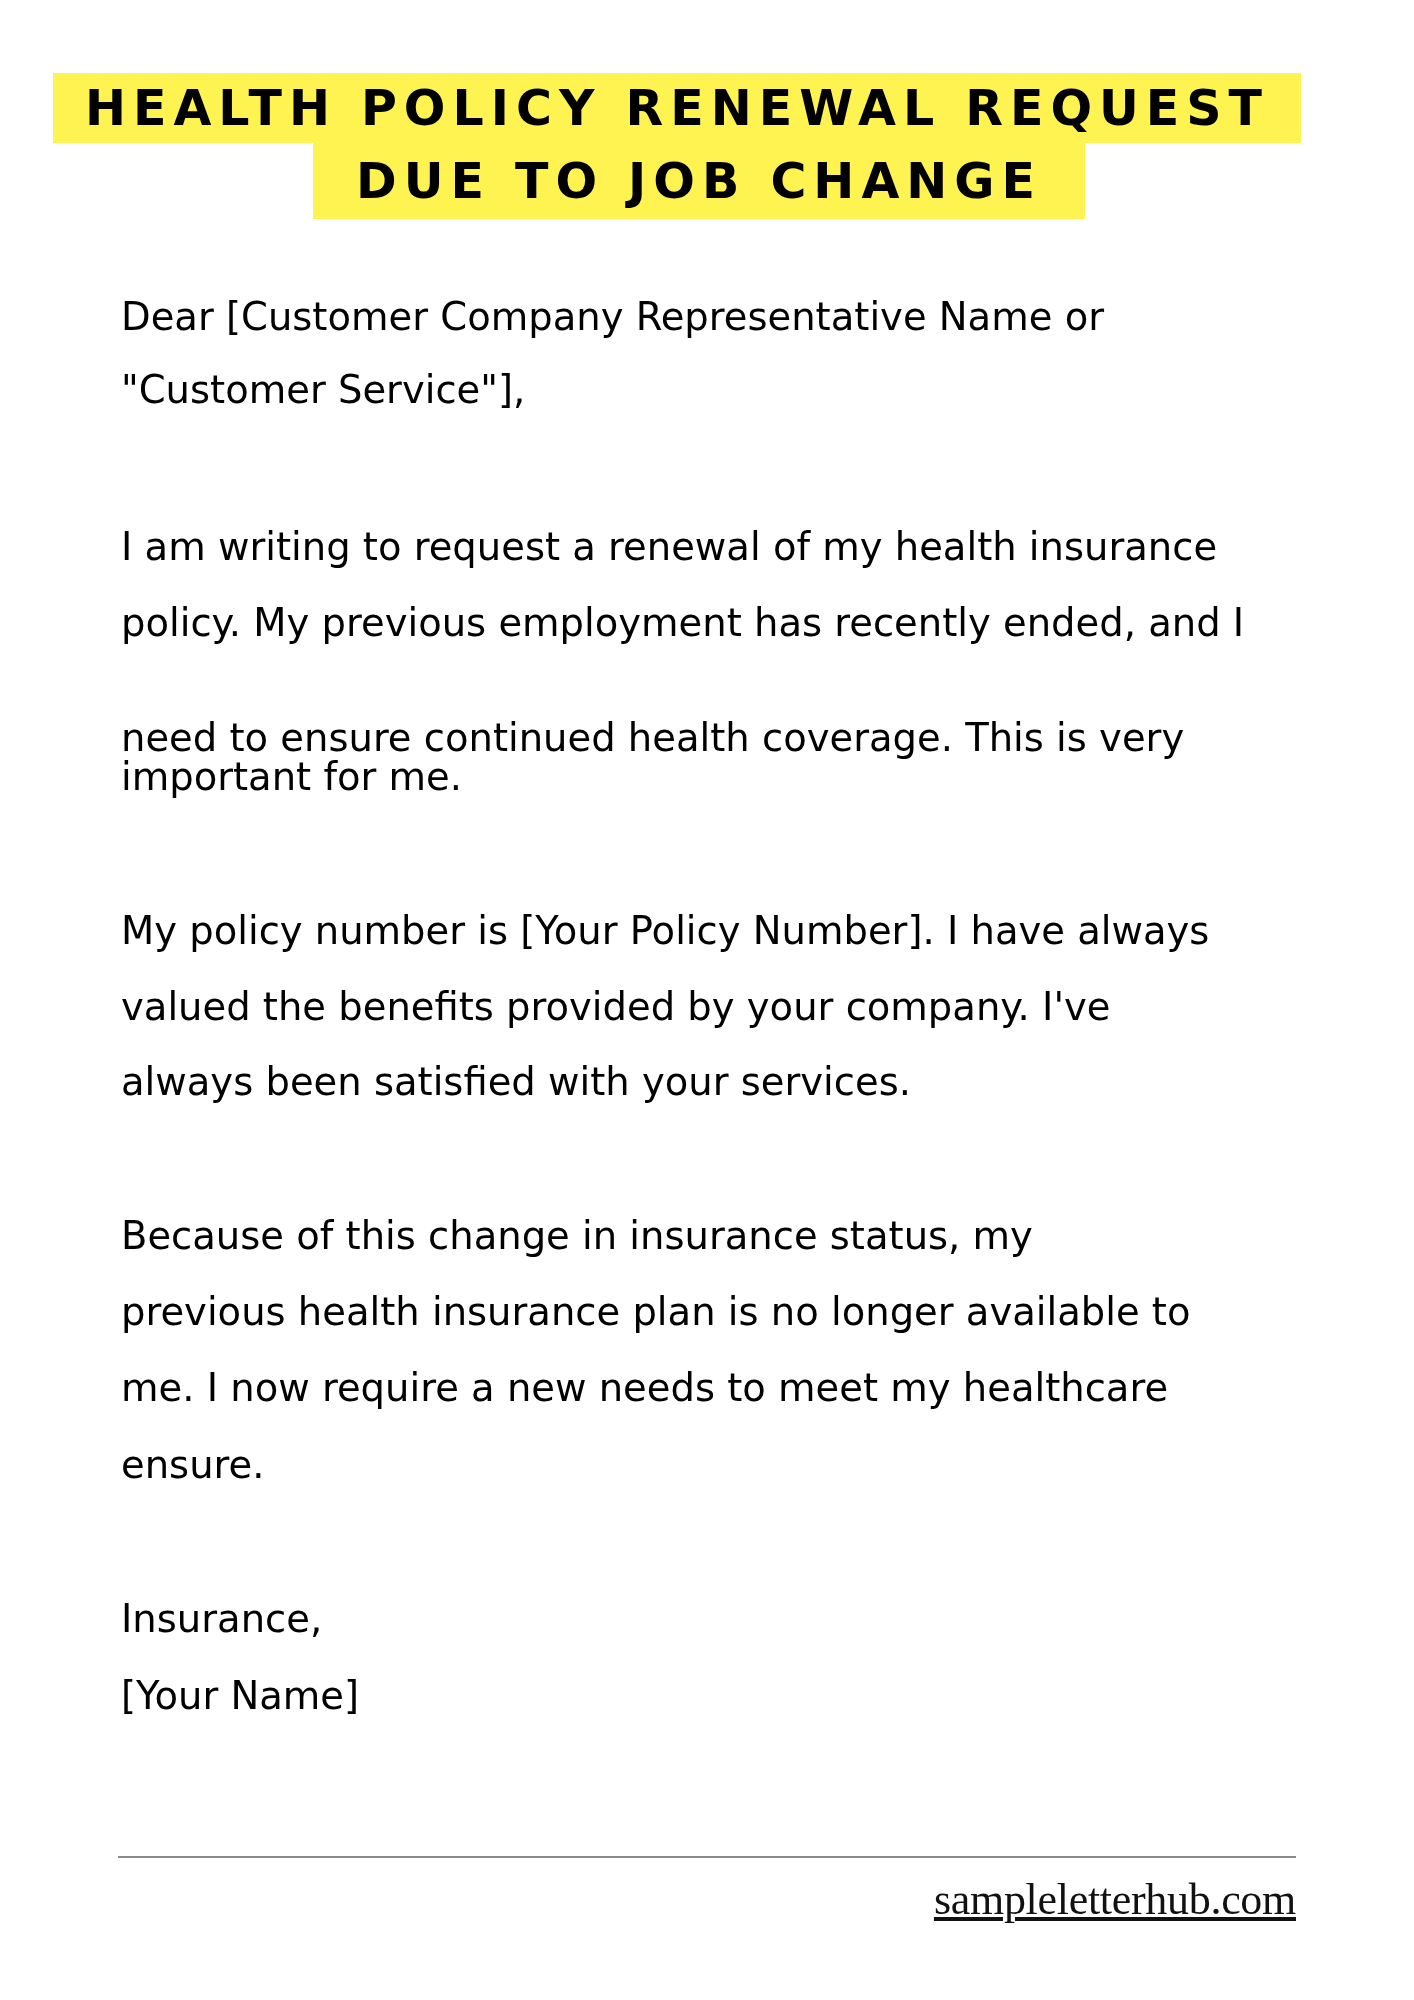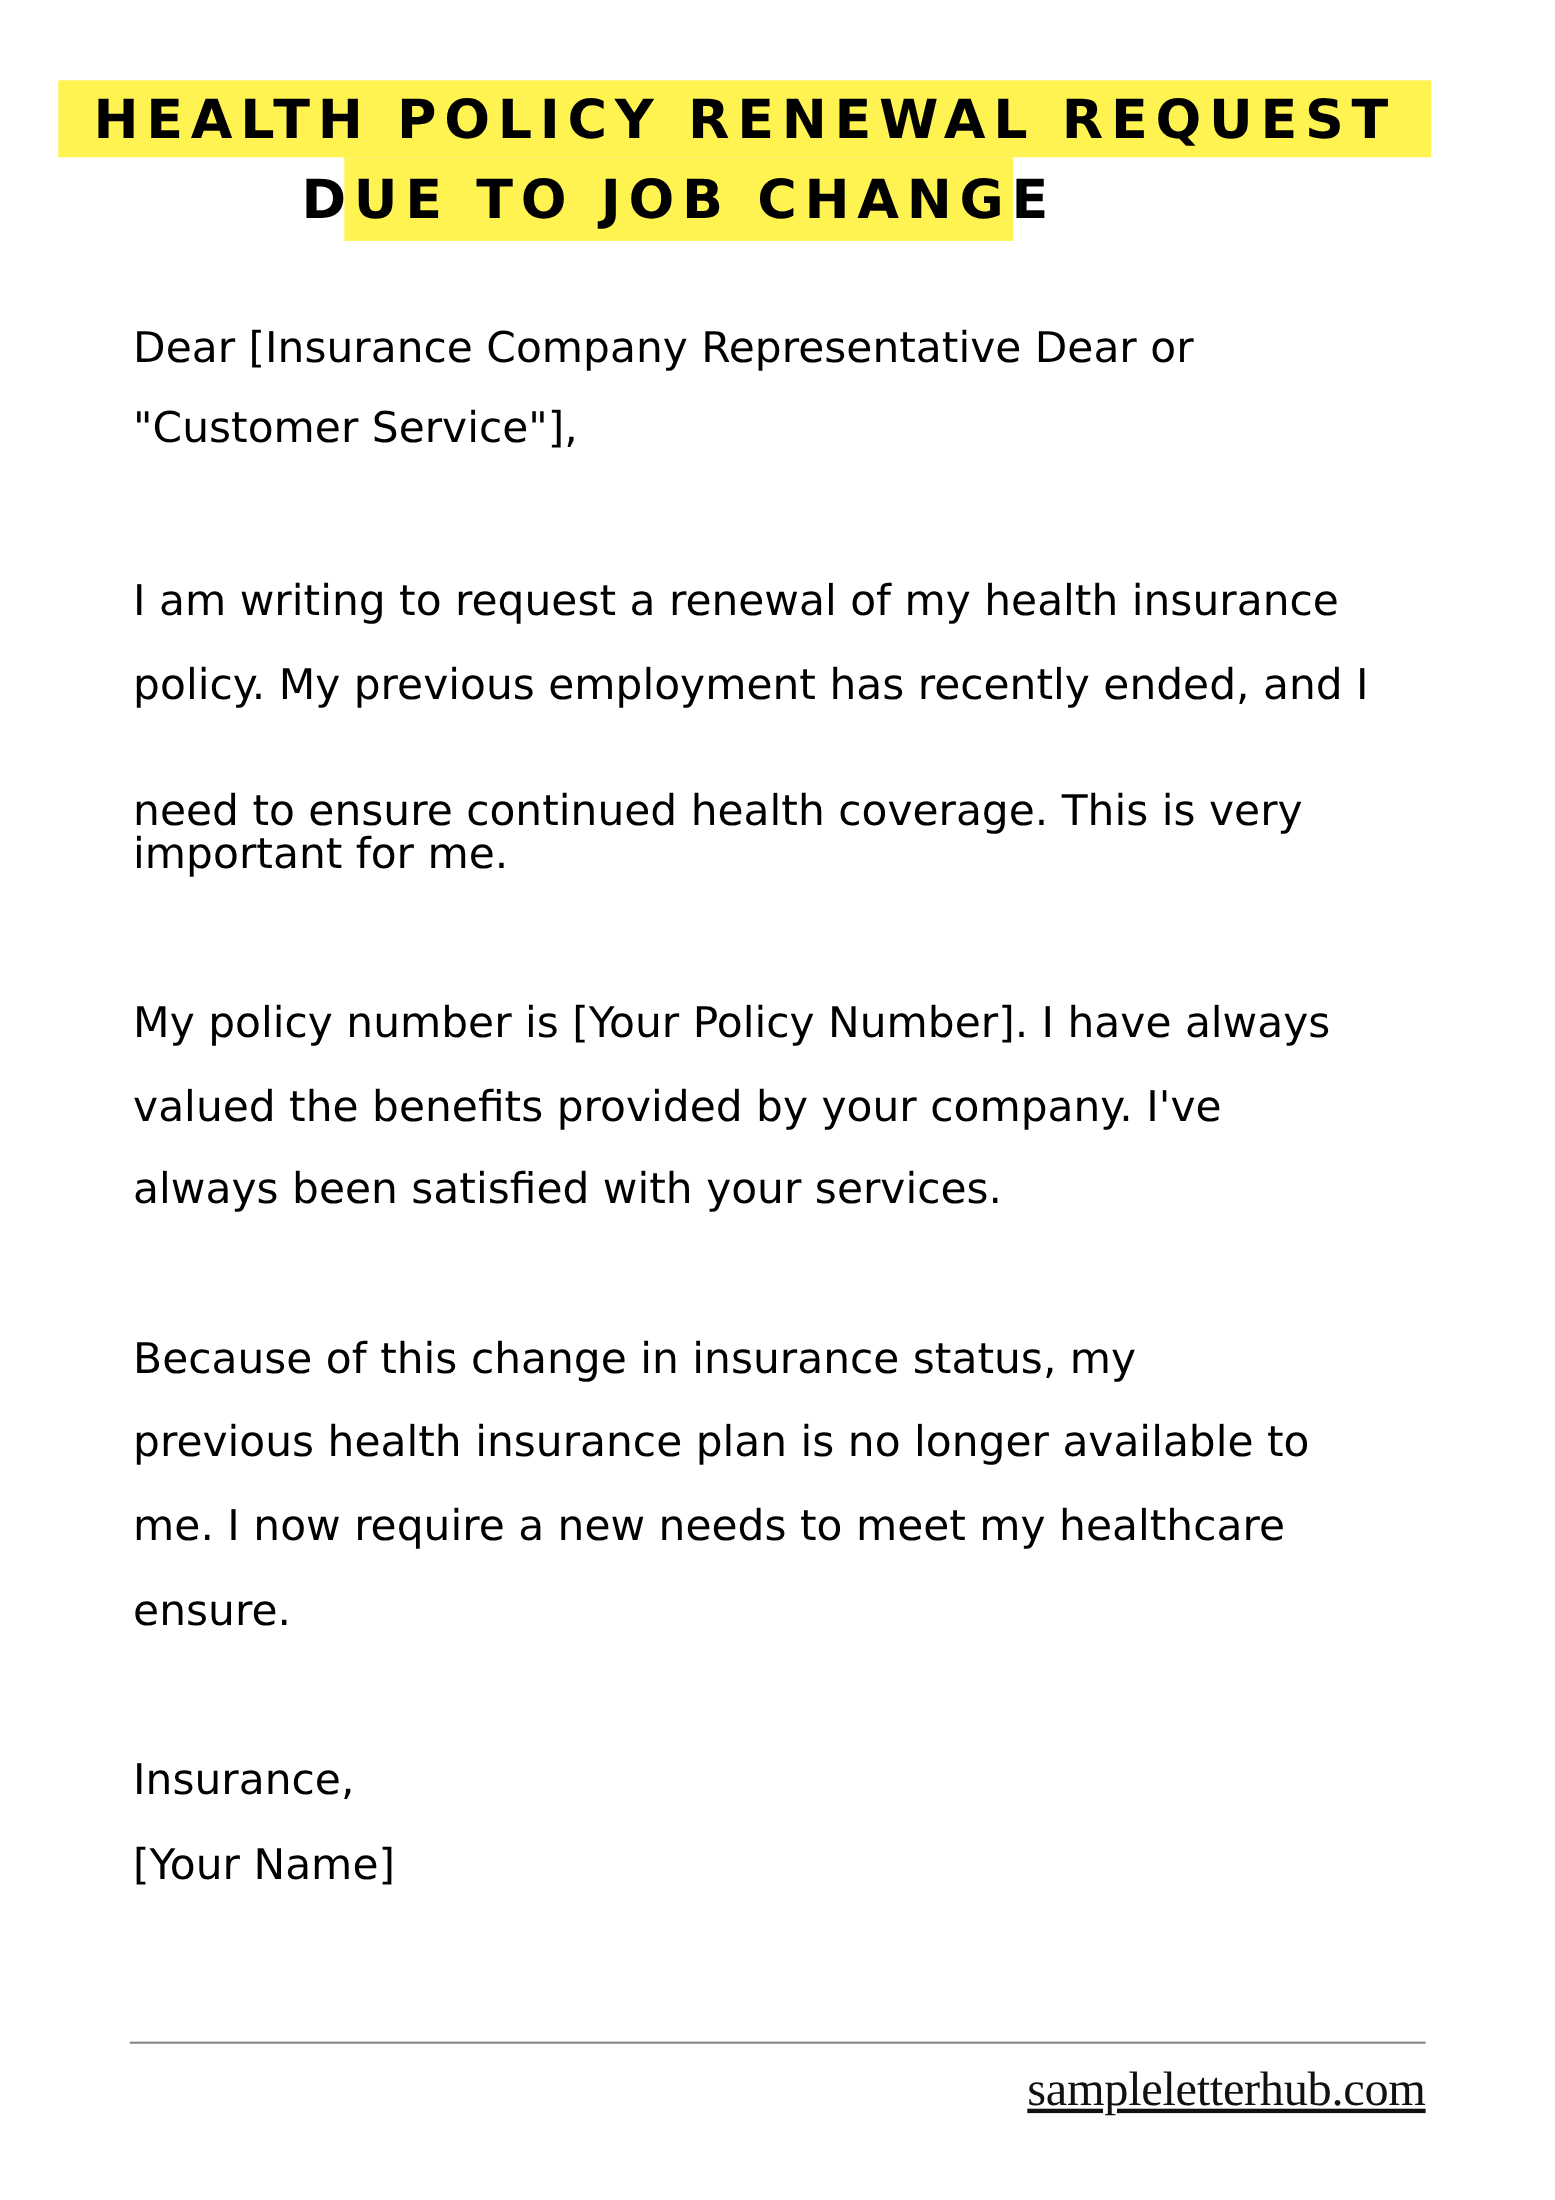--- a/index.html
+++ b/index.html
@@ -32,21 +32,21 @@
   }
   #title-line-1 {
     left: 53px;
     top: 73px;
     width: 1248px;
     height: 70px;
   }
   #title-line-2 {
     left: 313px;
     top: 143px;
-    width: 608px;
+    width: 772px;
     height: 76px;
     padding-top: 0px;
   }
   .body-text {
     position: absolute;
     left: 121px;
     font-family: "DejaVu Sans", sans-serif;
     font-size: 38.5px;
     color: #000;
     white-space: nowrap;
@@ -78,21 +78,21 @@
 
 <div>
 
   <div id="title-line-1" class="title-line">
     <span>HEALTH POLICY RENEWAL REQUEST</span>
   </div>
   <div id="title-line-2" class="title-line">
     <span>DUE TO JOB CHANGE</span>
   </div>
 
-  <div class="body-text" style="top:298px">Dear [Insurance Company Representative Dear or</div>
+  <div class="body-text" style="top:298px">Dear [Customer Company Representative Name or</div>
   <div class="body-text" style="top:371px">"Customer Service"],</div>
 
   <div>
     <div class="body-text" style="top:528px">I am writing to request a renewal of my health insurance</div>
     <div class="body-text" style="top:604px">policy. My previous employment has recently ended, and I</div>
     <div class="body-text" style="top:719px">need to ensure continued health coverage. This is very</div>
     <div class="body-text" style="top:758px">important for me.</div>
   </div>
 
   <div>

